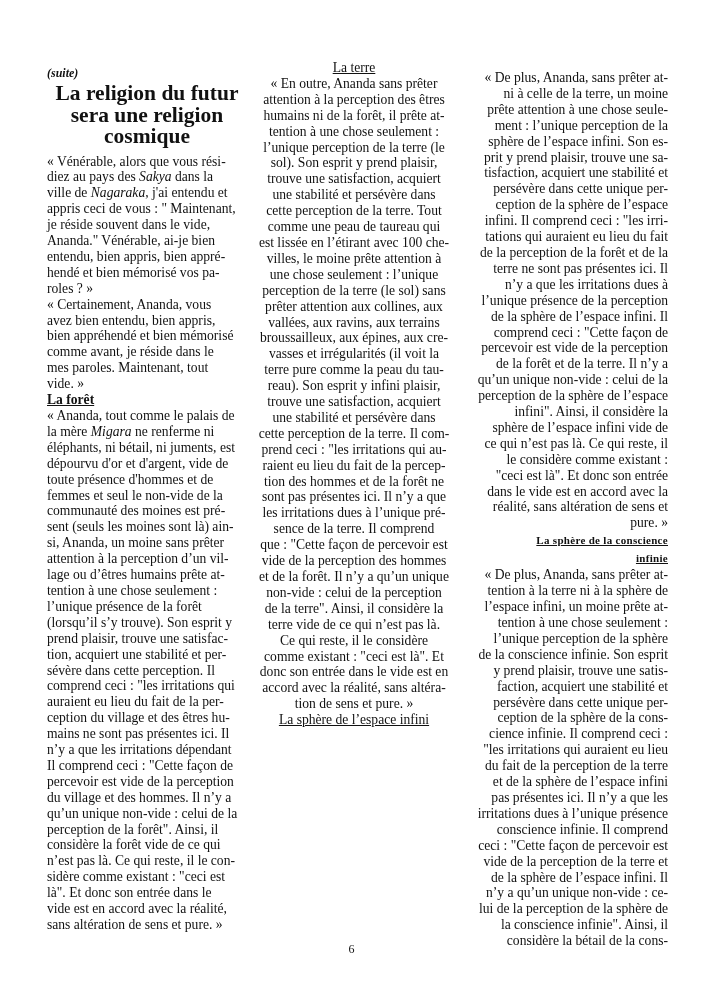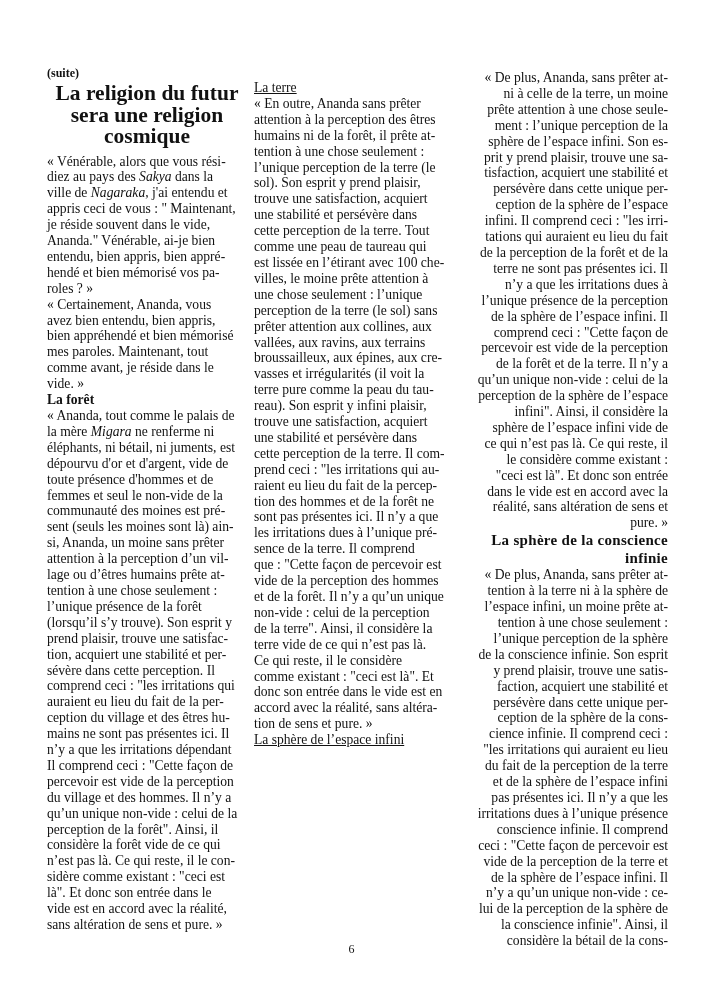--- a/index.html
+++ b/index.html
@@ -8,30 +8,30 @@
     font-family: "Liberation Serif", "DejaVu Serif", serif;
     color: #111111;
   }
   .col {
     position: absolute;
     font-size: 13.6px;
     line-height: 15.9px;
     white-space: nowrap;
   }
   #col1 { left: 47px; top: 66px; width: 200px; }
-  #col2 { left: 254px; top: 80px; width: 200px; }
+  #col2 { left: 254px; top: 60px; width: 200px; text-align: center; }
   #col3 { left: 458px; top: 70px; width: 210px; text-align: right; }
   .line { display: block; }
-  .kicker { font-weight: bold; font-size: 12px; line-height: 14px; }
+  .kicker { font-weight: bold; font-style: italic; font-size: 12px; line-height: 14px; }
   .title {
     display: block; font-weight: bold; font-size: 21.5px; line-height: 21.5px;
     text-align: center; width: 200px;
   }
-  .h-bold { font-weight: bold; display: block; }
-  .h-big { font-weight: bold; display: block; font-size: 15px; line-height: 18px; letter-spacing: 0.3px; }
+  .h-bold { font-weight: bold; text-decoration: underline; display: block; }
+  .h-big { font-weight: bold; text-decoration: underline; display: block; font-size: 11px; line-height: 18px; letter-spacing: 0.3px; }
   .h-plain { text-decoration: underline; display: block; }
   em { font-style: italic; }
   #page-number { position: absolute; left: 0; width: 703px; top: 942px; text-align: center; font-size: 12px; }
 </style>
 </head>
 <body>
 
 <div id="col1" class="col">
   <span class="line kicker">(suite)</span>
   <div style="margin-top:3px; margin-bottom:6px;">
@@ -45,22 +45,22 @@
       <span class="line">ville de <em>Nagaraka</em>, j'ai entendu et</span>
       <span class="line">appris ceci de vous : " Maintenant,</span>
       <span class="line">je réside souvent dans le vide,</span>
       <span class="line">Ananda." Vénérable, ai-je bien</span>
       <span class="line">entendu, bien appris, bien appré-</span>
       <span class="line">hendé et bien mémorisé vos pa-</span>
       <span class="line">roles ? »</span>
       <span class="line">« Certainement, Ananda, vous</span>
       <span class="line">avez bien entendu, bien appris,</span>
       <span class="line">bien appréhendé et bien mémorisé</span>
+      <span class="line">comme avant, je réside dans le</span>
       <span class="line">mes paroles. Maintenant, tout</span>
-      <span class="line">comme avant, je réside dans le</span>
       <span class="line">vide. »</span>
     </div>
   <span class="h-bold">La forêt</span>
   <div>
       <span class="line">« Ananda, tout comme le palais de</span>
       <span class="line">la mère <em>Migara</em> ne renferme ni</span>
       <span class="line">éléphants, ni bétail, ni juments, est</span>
       <span class="line">dépourvu d'or et d'argent, vide de</span>
       <span class="line">toute présence d'hommes et de</span>
       <span class="line">femmes et seul le non-vide de la</span>

